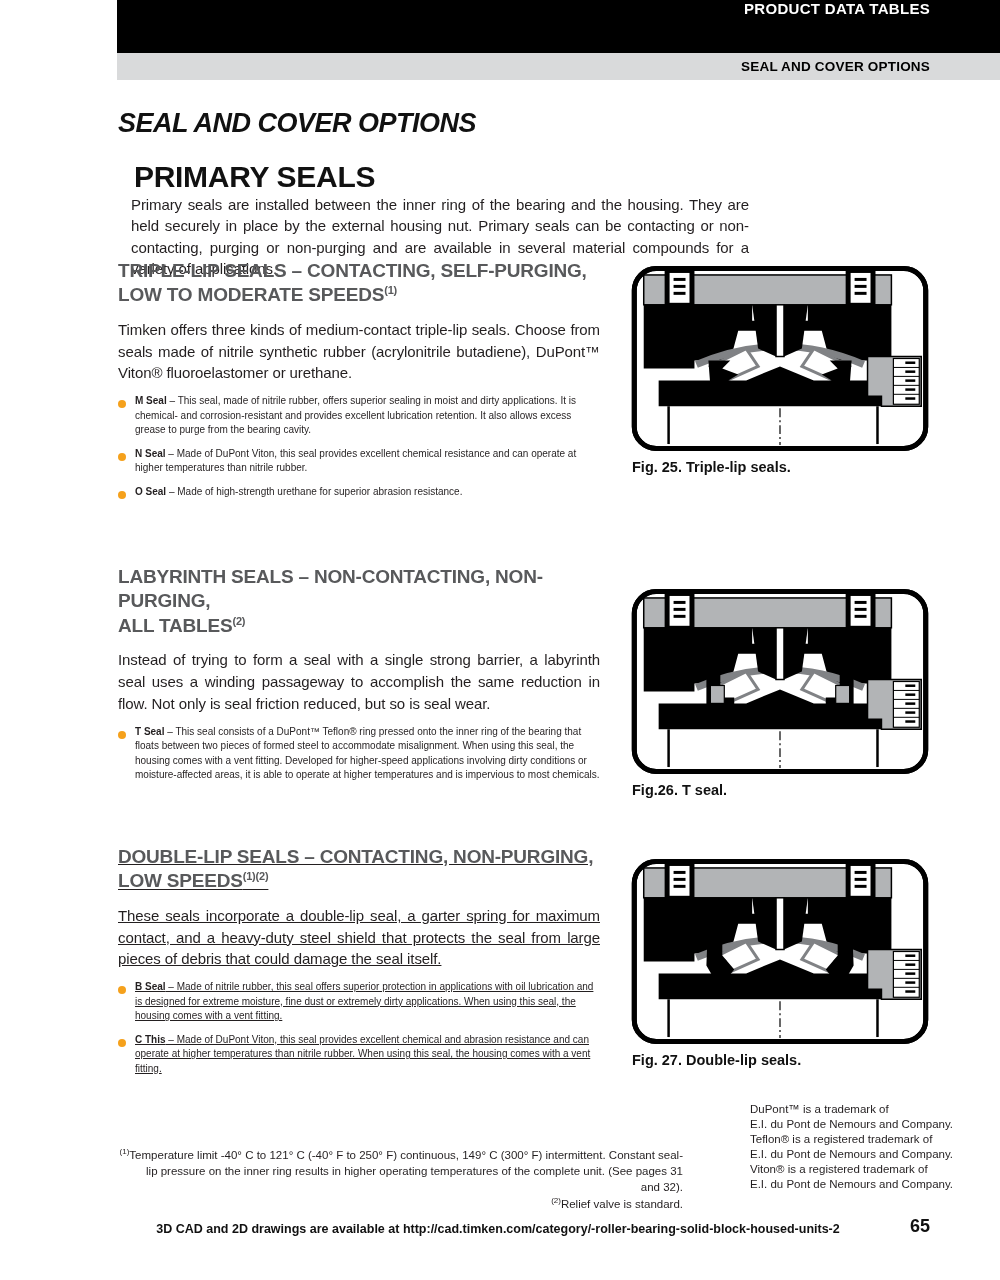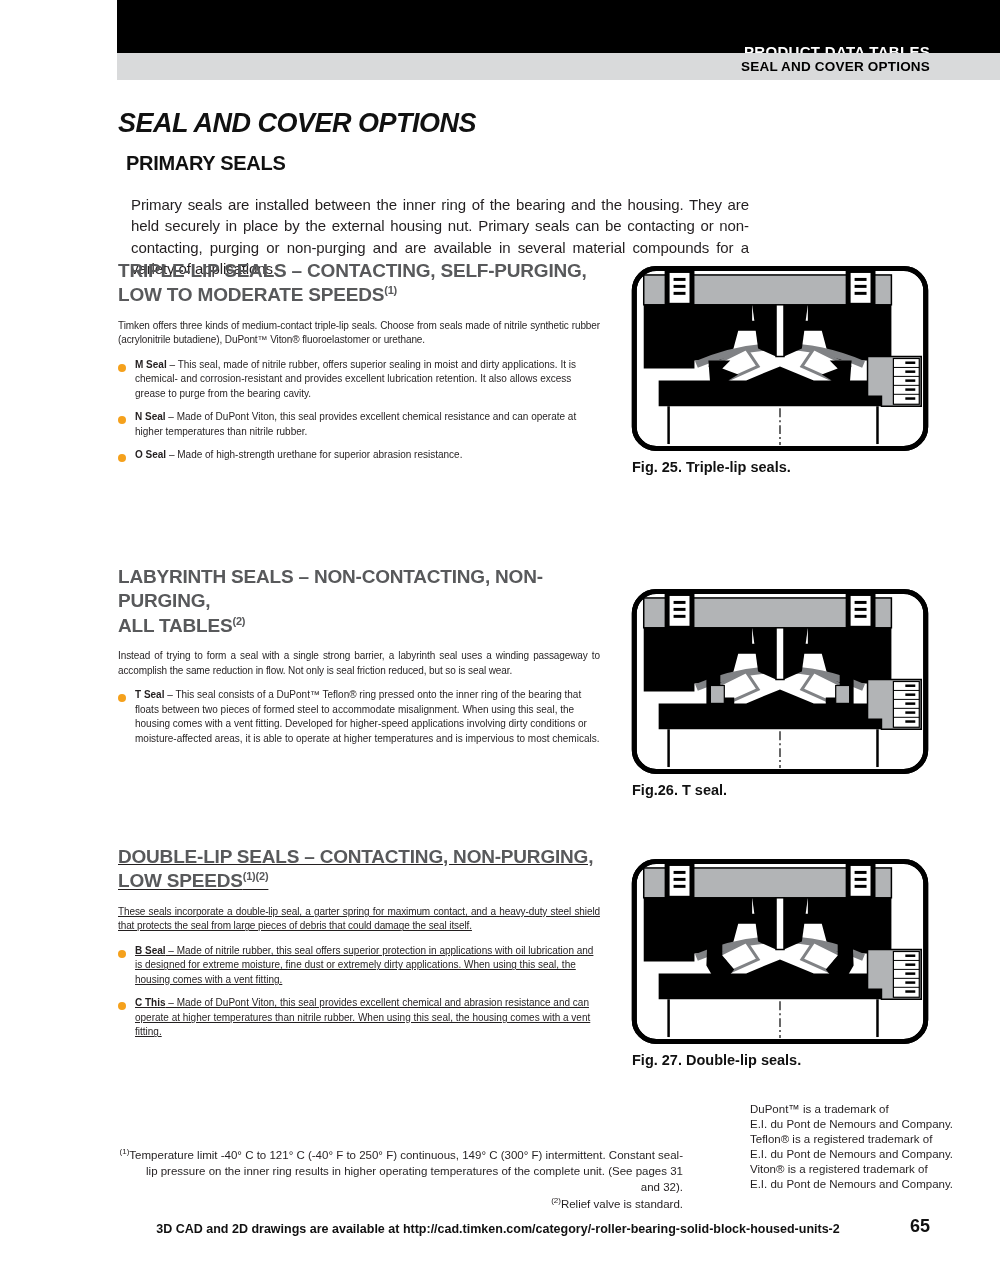--- a/index.html
+++ b/index.html
@@ -4,54 +4,54 @@
 <style>
   * { box-sizing: border-box; }
   html,body { margin:0; padding:0; }
   body {
     width:1000px; height:1280px; background:#ffffff; position:relative;
     font-family:"Liberation Sans", sans-serif; color:#231f20; overflow:hidden;
   }
   
   .band-black {
     position:absolute; left:117px; right:0; top:0; height:60px; background:#000;
-    display:flex; align-items:flex-end; justify-content:flex-end; padding-right:70px;
+    display:flex; align-items:flex-start; justify-content:flex-end; padding-right:70px;
   }
   .band-black span { color:#fff; font-weight:bold; font-size:15px; letter-spacing:.3px; }
   .band-gray {
     position:absolute; left:117px; right:0; top:53px; height:27px; background:#d9dadb;
     display:flex; align-items:center; justify-content:flex-end; padding-right:70px;
   }
   .band-gray span { color:#000; font-weight:bold; font-size:13.5px; letter-spacing:.2px; }
 
   
   .doc-title {
     position:absolute; left:118px; top:108px; margin:0;
     font-size:27px; font-weight:bold; font-style:italic; letter-spacing:-.5px; color:#111;
   }
   .doc-subtitle {
-    position:absolute; left:118px; top:144px; margin:8px;
-    font-size:20px; font-weight:bold; letter-spacing:-.3px; color:#111;
+    position:absolute; left:118px; top:144px; margin:16px;
+    font-size:30px; font-weight:bold; letter-spacing:-.3px; color:#111;
   }
   .intro {
     position:absolute; left:118px; top:181px; width:618px; margin:13px;
     font-size:15px; line-height:1.43; text-align:justify; letter-spacing:-.1px;
   }
 
   
   .section { position:absolute; left:118px; width:482px; }
   .sec-1 { top:259px; }
   .sec-2 { top:565px; }
   .sec-3 { top:845px;text-decoration:underline; }
   .section h3 {
     margin:0 0 11px 0; font-size:19px; font-weight:bold; color:#58595b;
     line-height:1.28; letter-spacing:-.2px;
   }
   .section h3 sup { font-size:11px; }
-  .section .sec-body { margin:0 0 10px 0; font-size:10px; line-height:1.45; text-align:justify; letter-spacing:-.1px; }
+  .section .sec-body { margin:0 0 10px 0; font-size:15px; line-height:1.45; text-align:justify; letter-spacing:-.1px; }
   .bullets { list-style:none; margin:0; padding:0; }
   .bullets li { display:flex; gap:9px; margin-top:9px; font-size:10px; line-height:1.45; }
   .dot { flex:0 0 8px; width:8px; height:8px; border-radius:50%; background:#f5a11c; margin-top:6px; }
   .bullets .lead { font-weight:bold; }
 
   
   .figure { position:absolute; left:630px; width:302px; }
   .fig-1 { top:265px; }
   .fig-2 { top:588px; }
   .fig-3 { top:858px; }

